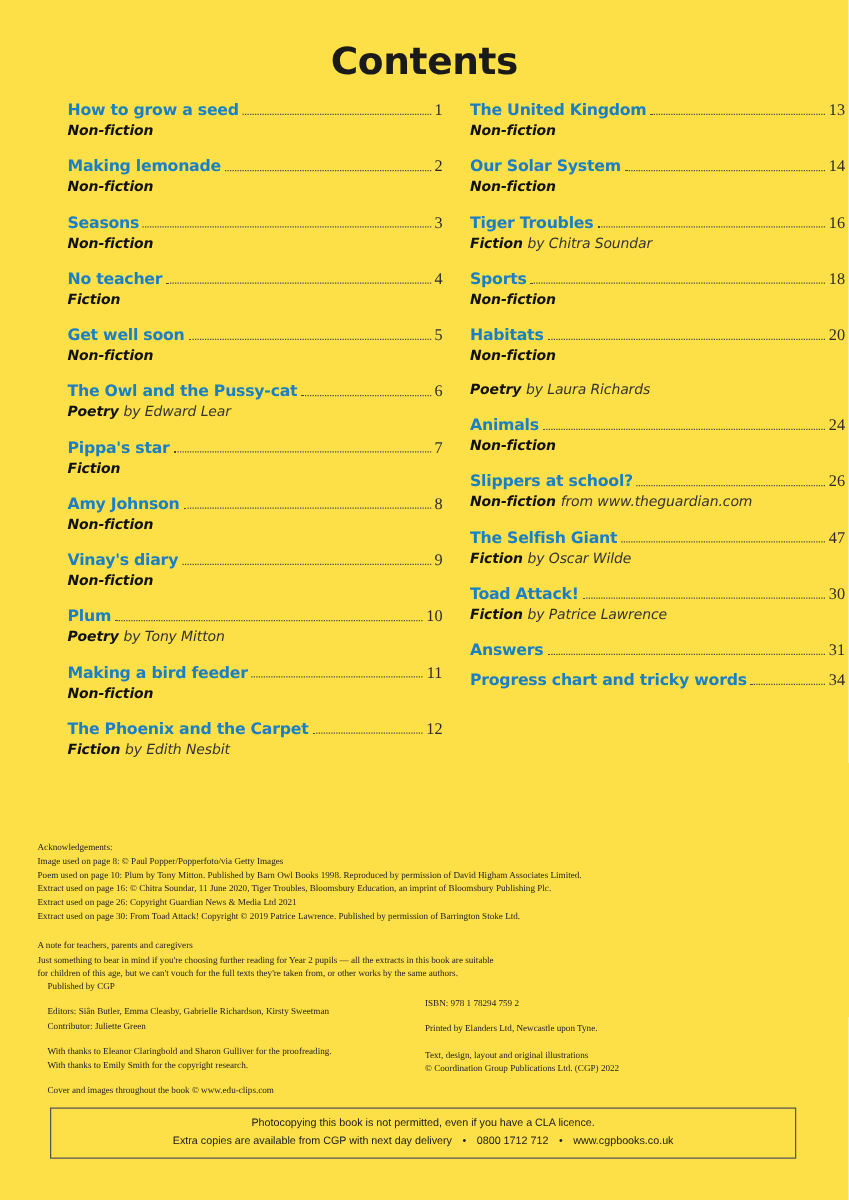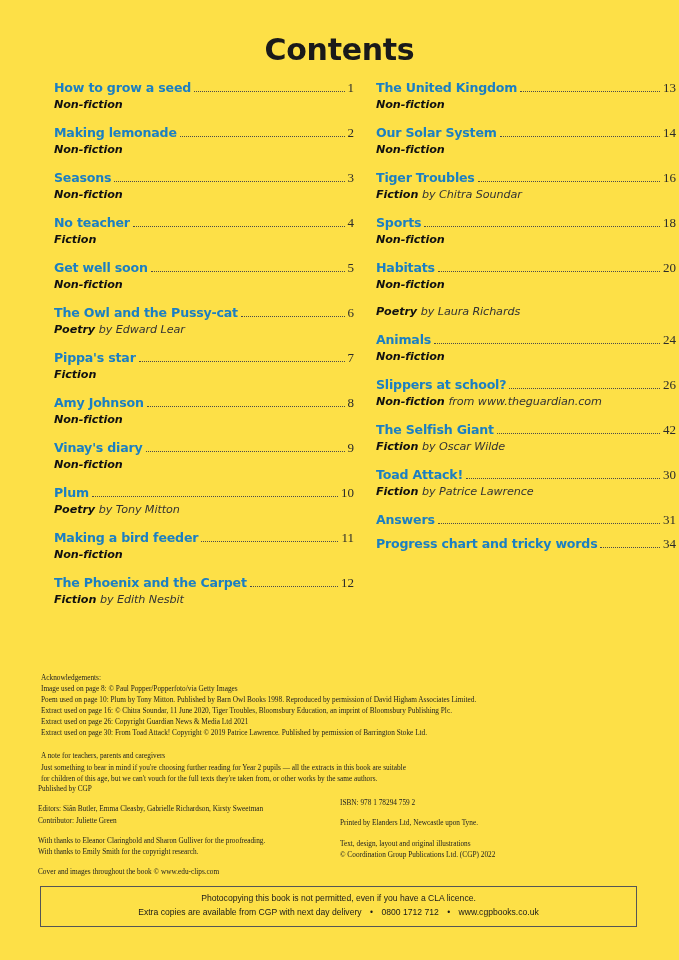--- a/index.html
+++ b/index.html
@@ -99,21 +99,21 @@
   }
   .entry.spaced-top {
   }
   .entry.no-sub {
     margin-bottom: 8px;
   }
 
   
   .backmatter {
     position: absolute;
-    left: 41px;
+    left: 30px;
     top: 672px;
     width: 604px;
     font-family: "Liberation Serif", serif;
     font-size: 7.3px;
     line-height: 1.52;
     color: #222222;
   }
   .ack-title { margin: 0; }
   .ack-line { margin: 0; white-space: nowrap; }
 
@@ -320,21 +320,21 @@
             <span class="entry-title">Slippers at school?</span>
             <span class="leader"></span>
             <span class="entry-page">26</span>
           </div>
           <div class="entry-sub"><span>Non-fiction</span> <span class="author">from www.theguardian.com</span></div>
         </div>
         <div class="entry">
           <div class="entry-line">
             <span class="entry-title">The Selfish Giant</span>
             <span class="leader"></span>
-            <span class="entry-page">42</span>
+            <span class="entry-page">47</span>
           </div>
           <div class="entry-sub"><span>Fiction</span> <span class="author">by Oscar Wilde</span></div>
         </div>
         <div class="entry">
           <div class="entry-line">
             <span class="entry-title">Toad Attack!</span>
             <span class="leader"></span>
             <span class="entry-page">30</span>
           </div>
           <div class="entry-sub"><span>Fiction</span> <span class="author">by Patrice Lawrence</span></div>

